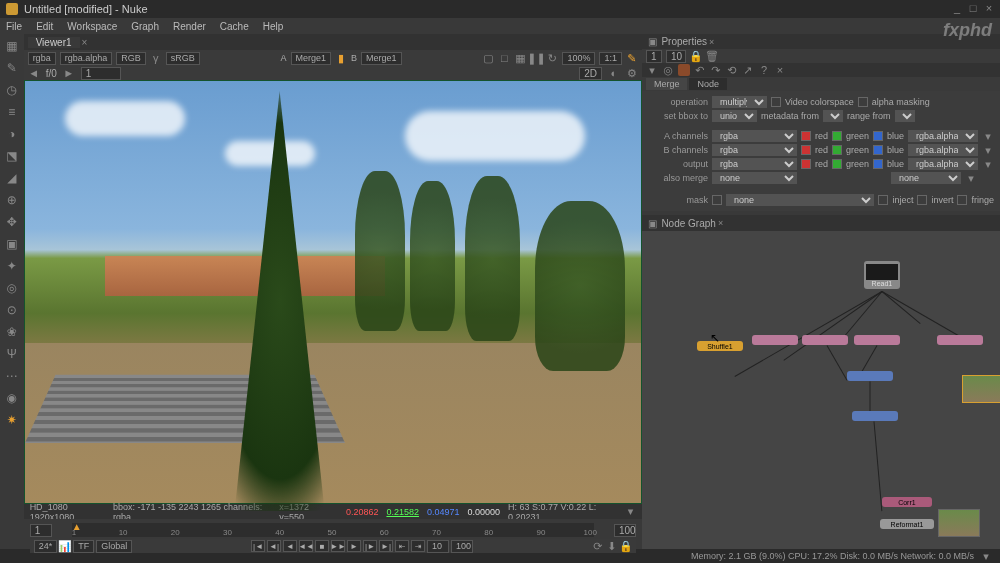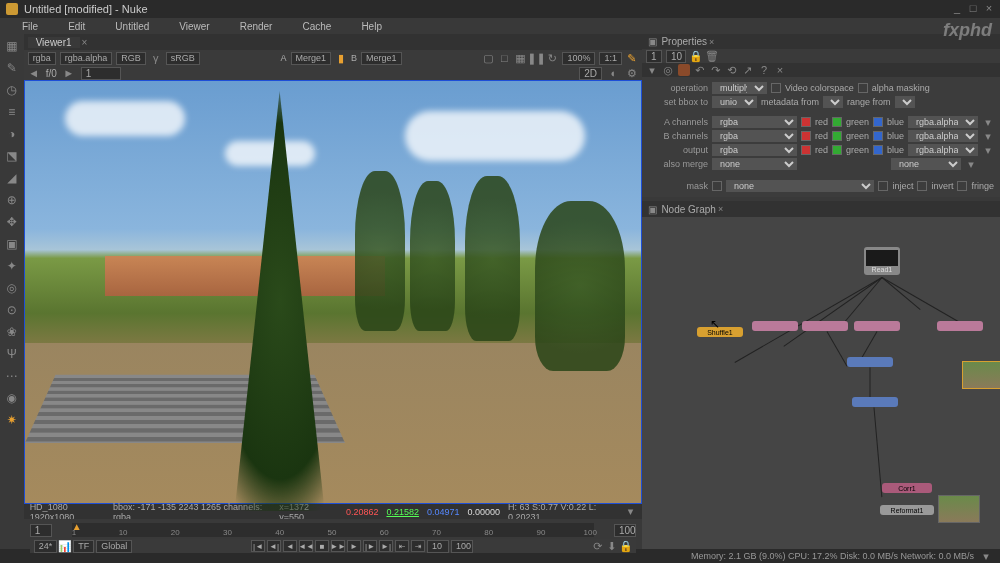--- a/index.html
+++ b/index.html
@@ -2,26 +2,26 @@
 <html><head>
 <meta charset="utf-8">
 <style>
 * { margin:0; padding:0; box-sizing:border-box; font-family:Arial,sans-serif; }
 body { background:#393939; color:#aaa; font-size:10px; width:1000px; height:563px; overflow:hidden; position:relative; }
 .titlebar { height:18px; background:#2a2a2a; display:flex; align-items:center; padding:0 6px; color:#ccc; font-size:11px; }
 .titlebar .logo { width:12px; height:12px; background:#c93; border-radius:2px; margin-right:6px; }
 .win-controls { position:absolute; right:4px; top:2px; display:flex; gap:2px; }
 .win-controls span { width:14px; height:12px; display:inline-flex; align-items:center; justify-content:center; color:#888; cursor:pointer; }
 .menubar { height:16px; background:#393939; display:flex; align-items:center; padding-left:6px; gap:14px; font-size:10px; color:#bbb; }
-.menubar span { cursor:pointer;margin-left:16px; }
+.menubar span { cursor:pointer; }
 .workspace { display:flex; height:515px; }
 .toolcol { width:24px; background:#393939; display:flex; flex-direction:column; align-items:center; padding-top:4px; gap:6px; }
 .toolcol .t { width:16px; height:16px; color:#888; display:flex; align-items:center; justify-content:center; cursor:pointer; font-size:12px; }
 .toolcol .t.active { color:#e8a030; }
-.left { width:628px; display:flex; flex-direction:column; background:#1d4ed8; }
+.left { width:628px; display:flex; flex-direction:column; background:#14532d; }
 .tabbar { height:16px; background:#323232; display:flex; align-items:center; padding:0 4px; font-size:10px; }
 .tab { padding:0 8px; background:#393939; color:#ccc; }
 .vtoolbar { height:16px; background:#3a3a3a; display:flex; align-items:center; padding:0 4px; font-size:9px; gap:4px; color:#aaa; }
 .dd { background:#2d2d2d; border:1px solid #555; padding:0 4px; height:13px; display:inline-flex; align-items:center; cursor:pointer; }
 .vtoolbar2 { height:14px; background:#3a3a3a; display:flex; align-items:center; padding:0 4px; gap:6px; }
 .ico { width:12px; height:12px; color:#888; cursor:pointer; display:inline-flex; align-items:center; justify-content:center; font-size:11px; }
 .viewer { flex:1; background:linear-gradient(180deg,#6a9dd0 0%,#8ab5dd 35%,#a8c5d8 40%,#7a9a45 42%,#5a7530 55%,#8a7a4a 65%,#a8855a 90%); position:relative; margin:1px; }
 .tree-main { position:absolute; left:180px; top:10px; width:150px; height:420px; background:radial-gradient(ellipse at center,#2a4a1a 0%,#1a3510 60%,transparent 80%); clip-path:polygon(50% 0%,20% 100%,80% 100%); }
 .trees-bg { position:absolute; left:330px; top:90px; width:280px; height:230px; opacity:0.85; }
 .trees-bg span { position:absolute; background:radial-gradient(circle,#3a5a25 0%,#2a4518 70%); border-radius:40% 40% 20% 20%; }
@@ -77,22 +77,22 @@
     <span>_</span>
     <span>□</span>
     <span>×</span>
   </div>
 </div>
 <div class="watermark">fxphd</div>
 
 <div class="menubar">
   <span>File</span>
   <span>Edit</span>
-  <span>Untitled</span>
-  <span>Viewer</span>
+  <span>Workspace</span>
+  <span>Graph</span>
   <span>Render</span>
   <span>Cache</span>
   <span>Help</span>
 </div>
 
 <div class="workspace">
   <div class="toolcol">
     <span class="t">▦</span>
     <span class="t">✎</span>
     <span class="t">◷</span>
@@ -242,20 +242,24 @@
     <div class="nodeheader">
       <span class="ico">▾</span>
       <span class="ico">◎</span>
       <span class="nicon"></span>
       <span class="ico">↶</span>
       <span class="ico">↷</span>
       <span class="ico">⟲</span>
       <span class="ico">↗</span>
       <span class="ico">?</span>
       <span class="ico">×</span>
+    </div>
+    <div class="nodetabs">
+      <span class="ntab active">Merge</span>
+      <span class="ntab">Node</span>
     </div>
     <div class="proppanel">
       <div class="prow">
         <label>operation</label>
         <select class="psel" style="width:55px"><option>multiply</option></select>
         <span class="chk"></span>
         <span>Video colorspace</span>
         <span class="chk"></span>
         <span>alpha masking</span>
       </div>

